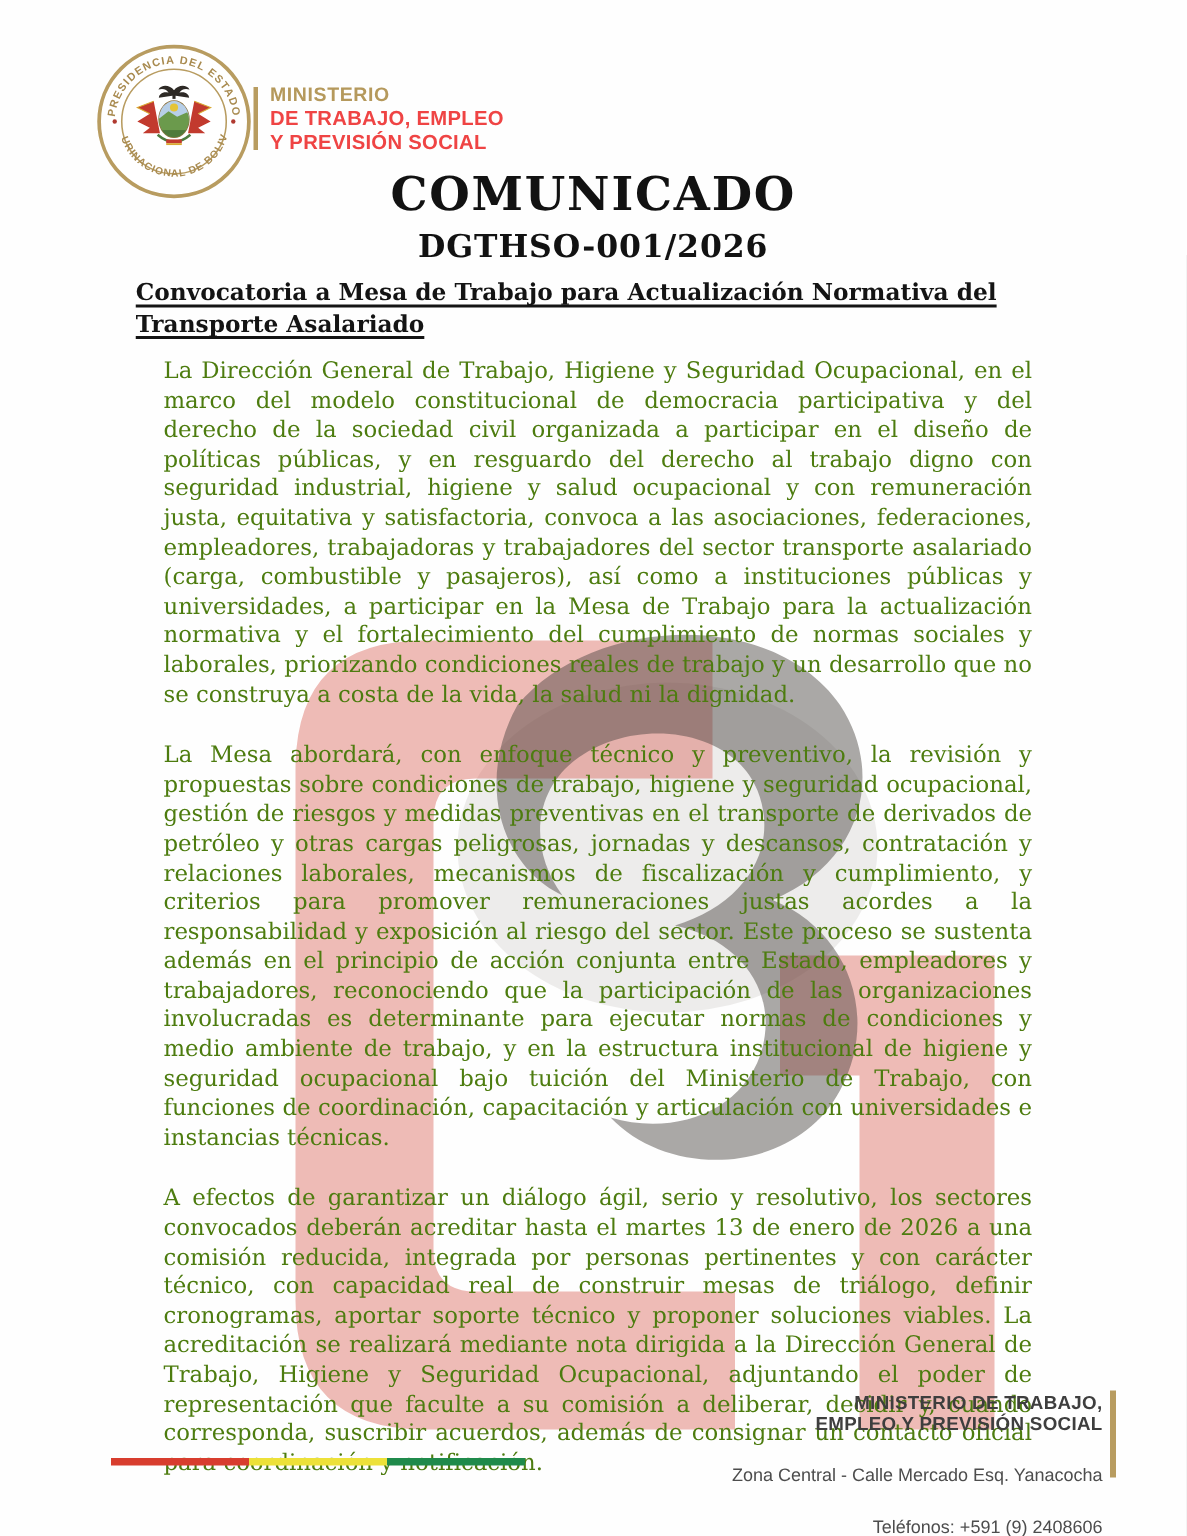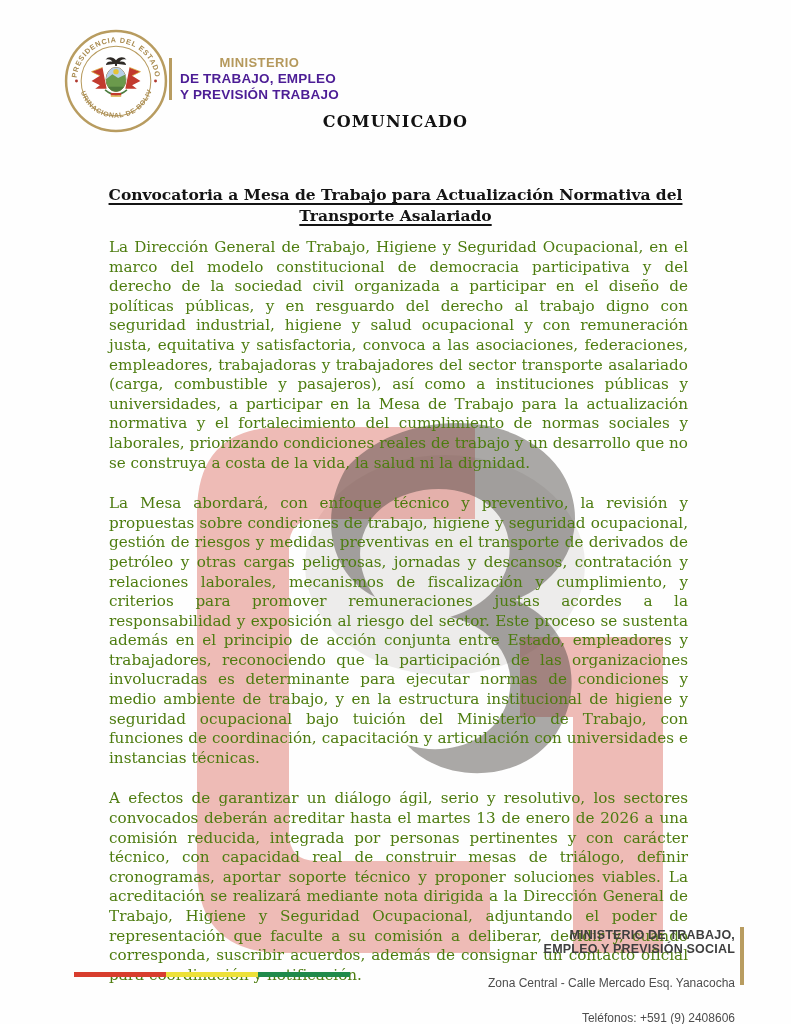--- a/index.html
+++ b/index.html
@@ -5,29 +5,29 @@
   html,body{margin:0;padding:0;background:#e9e9e9;}
   .page{position:relative;width:791px;height:1024px;background:#fefefe;overflow:hidden;
         font-family:"Liberation Sans",sans-serif;margin:0 auto;}
   .layer-content{position:absolute;inset:0;z-index:2;}
   
   .watermark{position:absolute;left:185px;top:415px;width:490px;height:555px;z-index:1;pointer-events:none;}
   
   .seal{position:absolute;left:64px;top:29px;width:104px;height:104px;}
   .hdr-divider{position:absolute;left:169px;top:58px;width:3px;height:42px;background:#B89C60;}
   .ministry{position:absolute;left:180px;top:55px;line-height:16px;white-space:nowrap;}
-  .ministry .gold{color:#B5995C;font-weight:bold;font-size:13px;letter-spacing:.4px;text-align:center;}
-  .ministry .dark{color:#4c1d95;font-weight:bold;font-size:13.5px;letter-spacing:.2px;}
+  .ministry .gold{color:#B5995C;font-weight:bold;font-size:13px;letter-spacing:.4px;}
+  .ministry .dark{color:#ef4444;font-weight:bold;font-size:13.5px;letter-spacing:.2px;}
   
   .title-wrap{position:absolute;left:0;right:0;top:112px;text-align:center;
               font-family:"DejaVu Serif",serif;color:#121212;}
-  .doc-title{font-size:16px;font-weight:bold;letter-spacing:1.2px;}
+  .doc-title{font-size:31px;font-weight:bold;letter-spacing:1.2px;}
   .doc-ref{font-size:21px;font-weight:bold;letter-spacing:.6px;margin-top:3px;}
   .subject{position:absolute;left:50%;transform:translateX(-50%);top:184px;width:610px;
-           text-align:center;font-family:"DejaVu Serif",serif;font-weight:bold;
+           font-family:"DejaVu Serif",serif;font-weight:bold;
            font-size:15.5px;line-height:21px;color:#141414;}
   .subject span{text-decoration:underline;text-decoration-thickness:1.5px;text-underline-offset:3px;}
   
   .body-text{position:absolute;left:109px;top:238px;width:579px;
              font-family:"DejaVu Serif",serif;font-size:15.2px;line-height:19.6px;
              text-align:justify;color:#4d7c0f;}
   .body-text p{margin:0 0 21px 0;}
   
   .footer-text{position:absolute;right:56px;top:928px;text-align:right;white-space:nowrap;}
   .f-bold{font-size:12.5px;font-weight:bold;color:#3E3E3E;line-height:14px;letter-spacing:.2px;padding-left:24px;}
@@ -89,25 +89,26 @@
         <rect x="45" y="61.5" width="10" height="2.4" fill="#C23A2E"></rect>
         <rect x="45" y="63.9" width="10" height="1.2" fill="#D9A932"></rect>
       </g>
     </svg>
 
     <div class="hdr-divider"></div>
 
     <div class="ministry">
       <div class="gold">MINISTERIO</div>
       <div class="dark">DE TRABAJO, EMPLEO</div>
-      <div class="dark">Y PREVISIÓN TRABAJO</div>
+      <div class="dark">Y PREVISIÓN SOCIAL</div>
     </div>
 
     <div class="title-wrap">
       <div class="doc-title">COMUNICADO</div>
+      <div class="doc-ref">DGTHSO-001/2026</div>
     </div>
 
     <div class="subject">
       <span>Convocatoria a Mesa de Trabajo para Actualización Normativa del Transporte Asalariado</span>
     </div>
 
     <section class="body-text">
       <p>La Dirección General de Trabajo, Higiene y Seguridad Ocupacional, en el marco del modelo constitucional de democracia participativa y del derecho de la sociedad civil organizada a participar en el diseño de políticas públicas, y en resguardo del derecho al trabajo digno con seguridad industrial, higiene y salud ocupacional y con remuneración justa, equitativa y satisfactoria, convoca a las asociaciones, federaciones, empleadores, trabajadoras y trabajadores del sector transporte asalariado (carga, combustible y pasajeros), así como a instituciones públicas y universidades, a participar en la Mesa de Trabajo para la actualización normativa y el fortalecimiento del cumplimiento de normas sociales y laborales, priorizando condiciones reales de trabajo y un desarrollo que no se construya a costa de la vida, la salud ni la dignidad.</p>
       <p>La Mesa abordará, con enfoque técnico y preventivo, la revisión y propuestas sobre condiciones de trabajo, higiene y seguridad ocupacional, gestión de riesgos y medidas preventivas en el transporte de derivados de petróleo y otras cargas peligrosas, jornadas y descansos, contratación y relaciones laborales, mecanismos de fiscalización y cumplimiento, y criterios para promover remuneraciones justas acordes a la responsabilidad y exposición al riesgo del sector. Este proceso se sustenta además en el principio de acción conjunta entre Estado, empleadores y trabajadores, reconociendo que la participación de las organizaciones involucradas es determinante para ejecutar normas de condiciones y medio ambiente de trabajo, y en la estructura institucional de higiene y seguridad ocupacional bajo tuición del Ministerio de Trabajo, con funciones de coordinación, capacitación y articulación con universidades e instancias técnicas.</p>
       <p>A efectos de garantizar un diálogo ágil, serio y resolutivo, los sectores convocados deberán acreditar hasta el martes 13 de enero de 2026 a una comisión reducida, integrada por personas pertinentes y con carácter técnico, con capacidad real de construir mesas de triálogo, definir cronogramas, aportar soporte técnico y proponer soluciones viables. La acreditación se realizará mediante nota dirigida a la Dirección General de Trabajo, Higiene y Seguridad Ocupacional, adjuntando el poder de representación que faculte a su comisión a deliberar, decidir y, cuando corresponda, suscribir acuerdos, además de consignar un contacto oficial para coordinación y notificación.</p>

